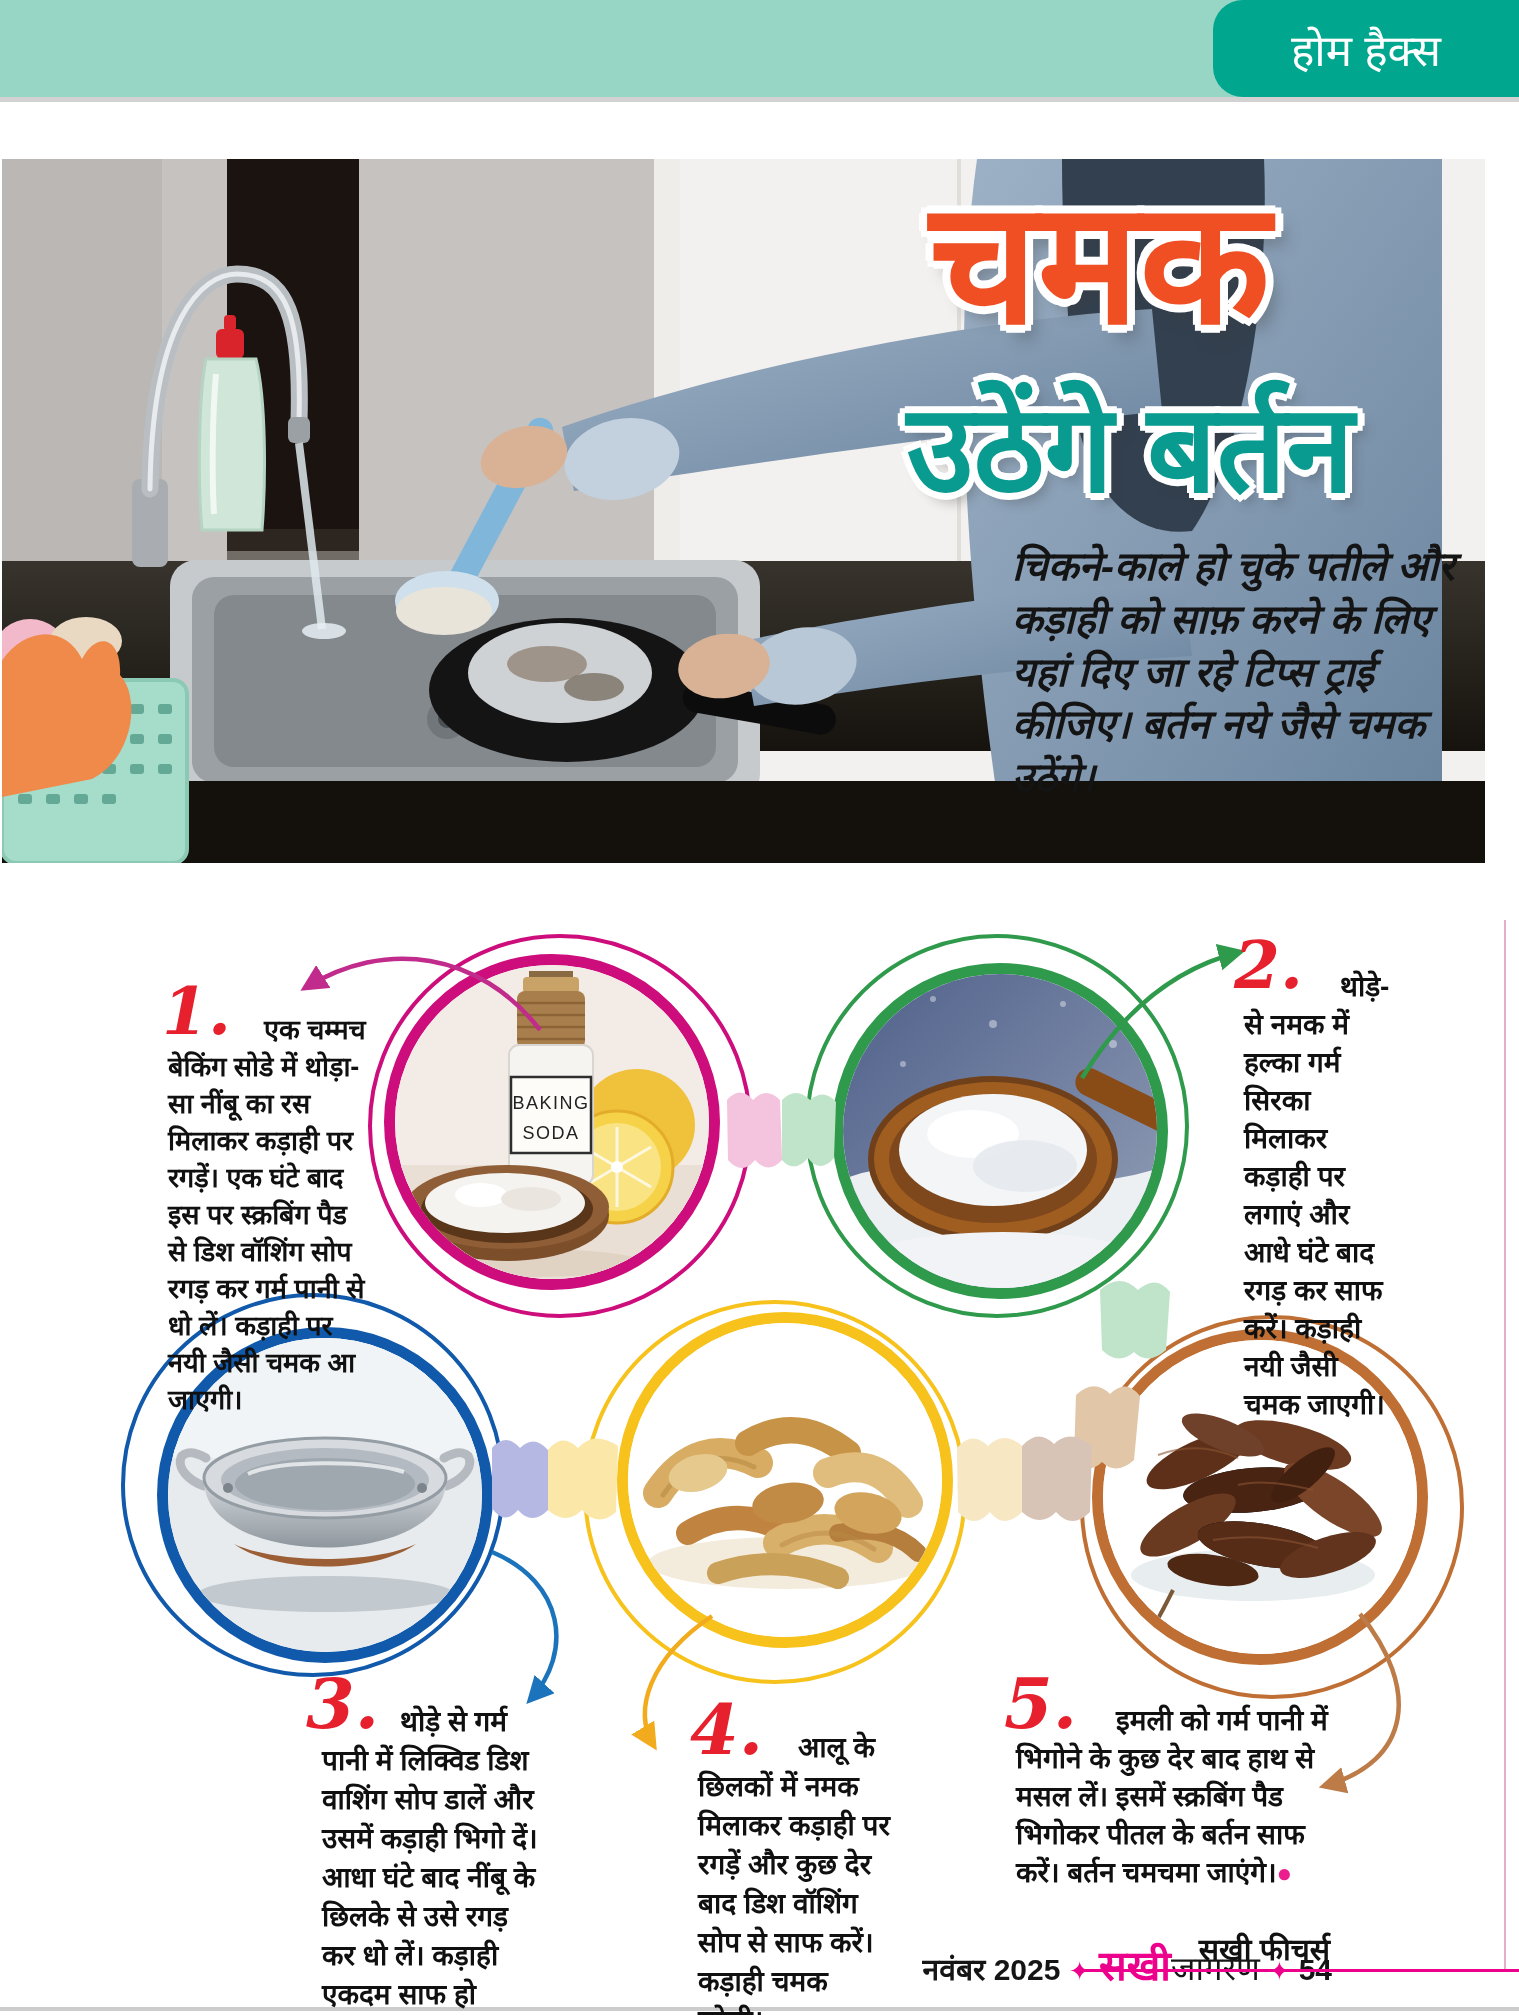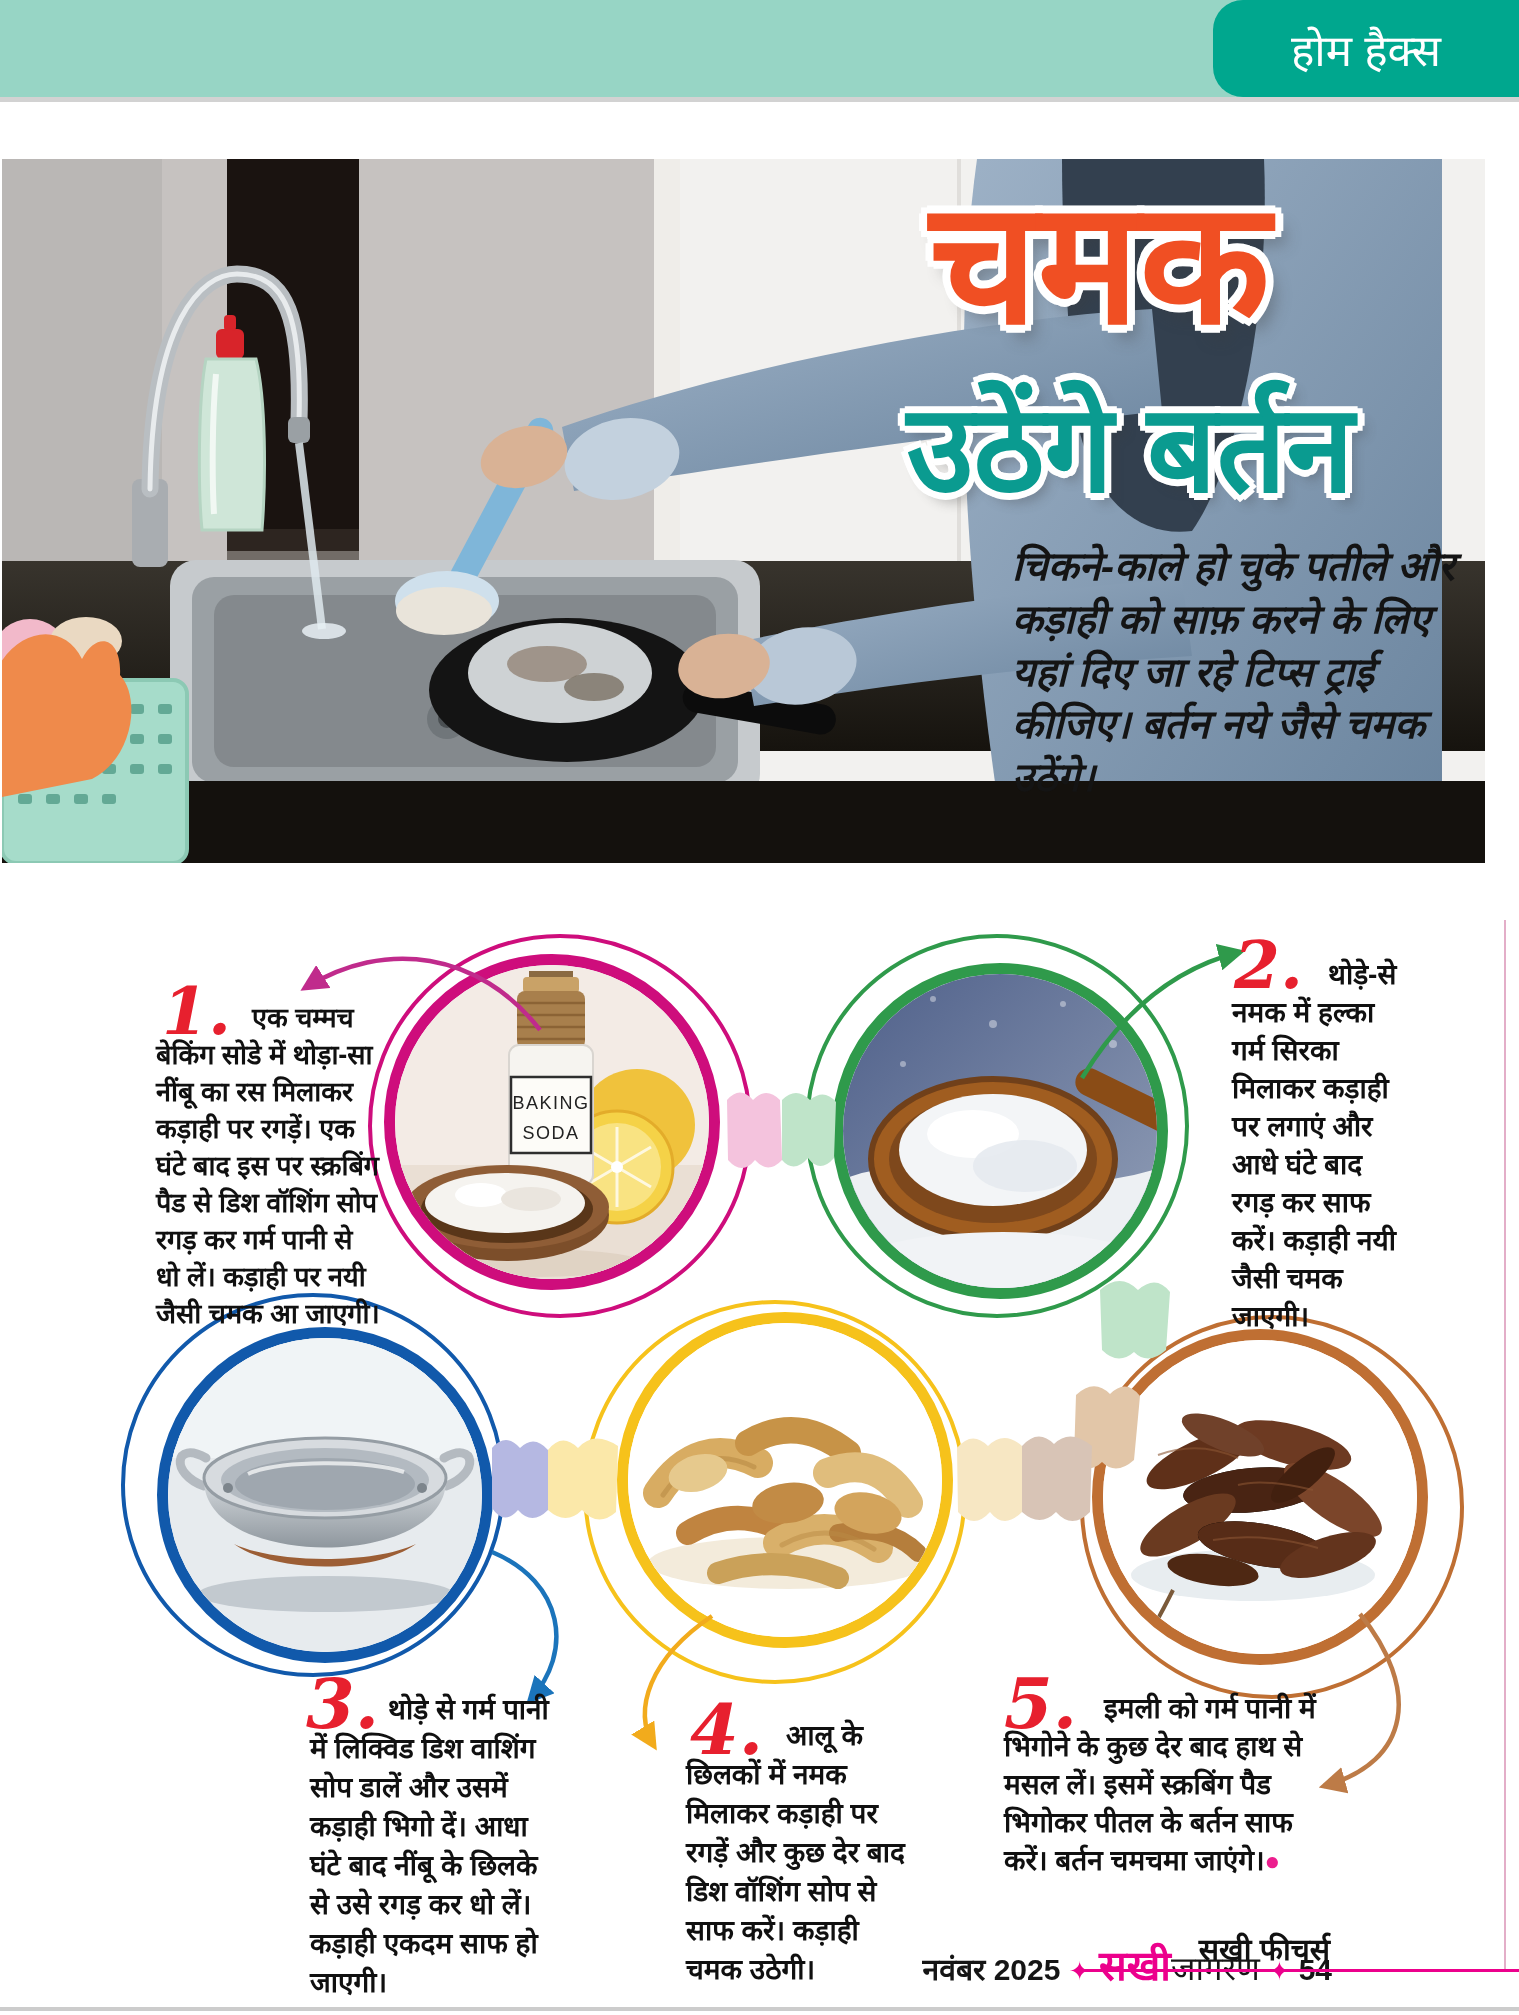--- a/index.html
+++ b/index.html
@@ -34,21 +34,21 @@
   .c1{left:384px;top:954px;width:336px;height:336px;border:11px solid #ce0d7c;}
   .c2{left:832px;top:963px;width:336px;height:336px;border:11px solid #2f9a4b;}
   .c3{left:157px;top:1327px;width:336px;height:336px;border:11px solid #1159ab;}
   .c4{left:617px;top:1312px;width:336px;height:336px;border:11px solid #f6c21b;}
   .c5{left:1092px;top:1329px;width:336px;height:336px;border:11px solid #bf6f33;}
 
   .overlay{left:0;top:0;width:1519px;height:2015px;z-index:5;pointer-events:none;}
 
   
   .tip{z-index:6;color:#101010;}
-  .tip p{margin:4px;font-weight:bold;font-size:28px;line-height:38px;}
+  .tip p{margin:16px;font-weight:bold;font-size:28px;line-height:38px;}
   .tip-num{position:absolute;font-family:"DejaVu Serif",serif;font-style:italic;font-weight:bold;
            color:#e7202e;line-height:.9;}
   .t1{left:152px;top:996px;width:234px;} .t1 p{font-size:27px;line-height:37px;text-indent:96px;}
   .t1 .tip-num{left:10px;top:-14px;font-size:66px;}
   .t2{left:1228px;top:952px;width:180px;} .t2 p{text-indent:96px;line-height:38px;}
   .t2 .tip-num{left:6px;top:-16px;font-size:66px;}
   .t3{left:306px;top:1686px;width:256px;} .t3 p{text-indent:78px;line-height:39px;}
   .t3 .tip-num{left:0px;top:-14px;font-size:70px;}
   .t4{left:682px;top:1712px;width:232px;} .t4 p{text-indent:100px;line-height:39px;}
   .t4 .tip-num{left:8px;top:-14px;font-size:70px;}

